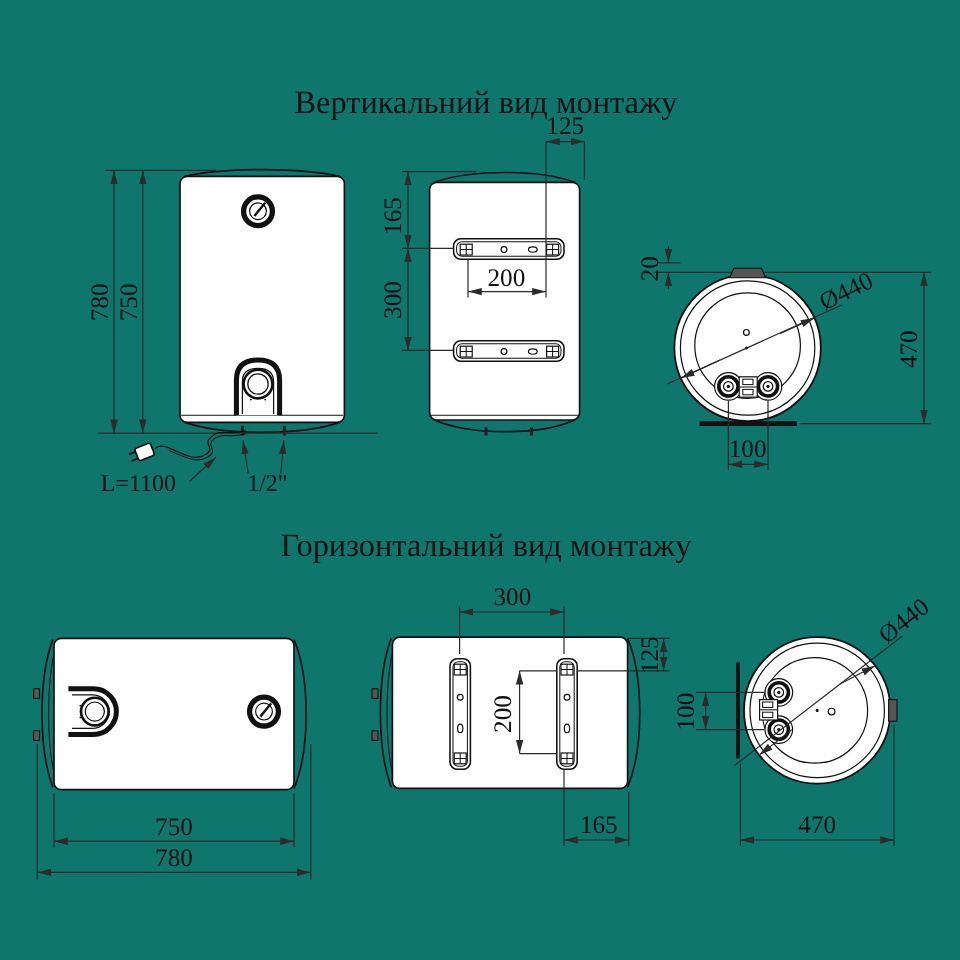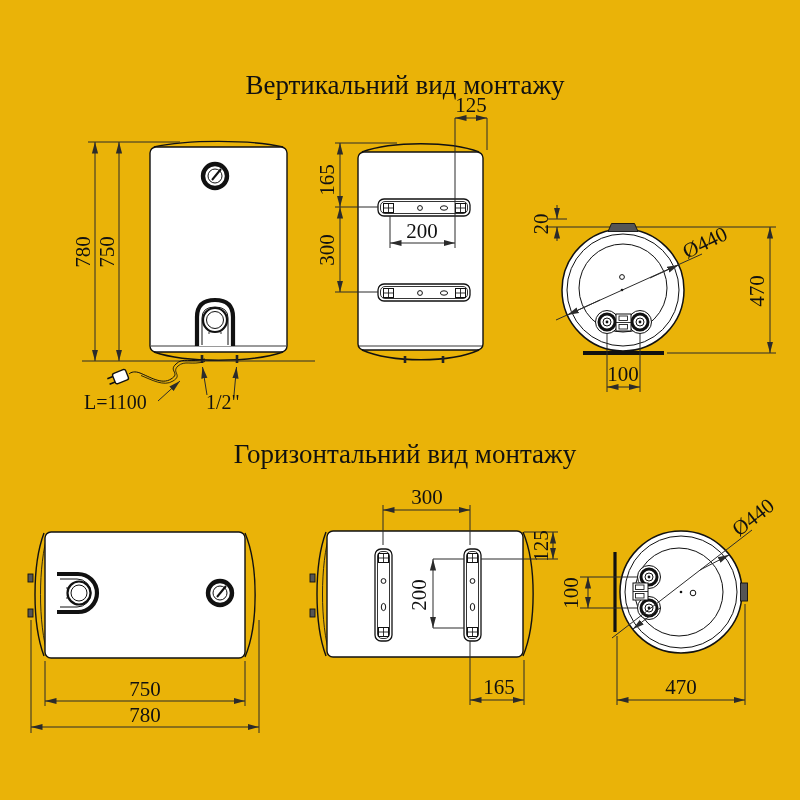--- a/index.html
+++ b/index.html
@@ -1,16 +1,16 @@
 <!DOCTYPE html>
 <html><head>
 <meta charset="utf-8">
 <style>
   html,body{margin:0;padding:0;background:#fff;}
-  .page{position:relative;width:800px;height:800px;background:#eab308;overflow:hidden;
+  .page{position:relative;width:800px;height:800px;background:#0f766e;overflow:hidden;
         font-family:"Liberation Serif","DejaVu Serif",serif;}
   svg{display:block;}
   svg text{font-family:"Liberation Serif","DejaVu Serif",serif;font-size:21px;fill:#111;}
   svg text.title{font-size:27px;}
   svg text.small{font-size:20px;}
   .dim{stroke:#2b2b2b;stroke-width:1;fill:none;}
   .t1{stroke:#111;stroke-width:1.4;fill:#fff;}
   .t1n{stroke:#111;stroke-width:1.4;fill:none;}
   .t0{stroke:#111;stroke-width:1;fill:none;}
   .t0w{stroke:#111;stroke-width:1;fill:#fff;}

